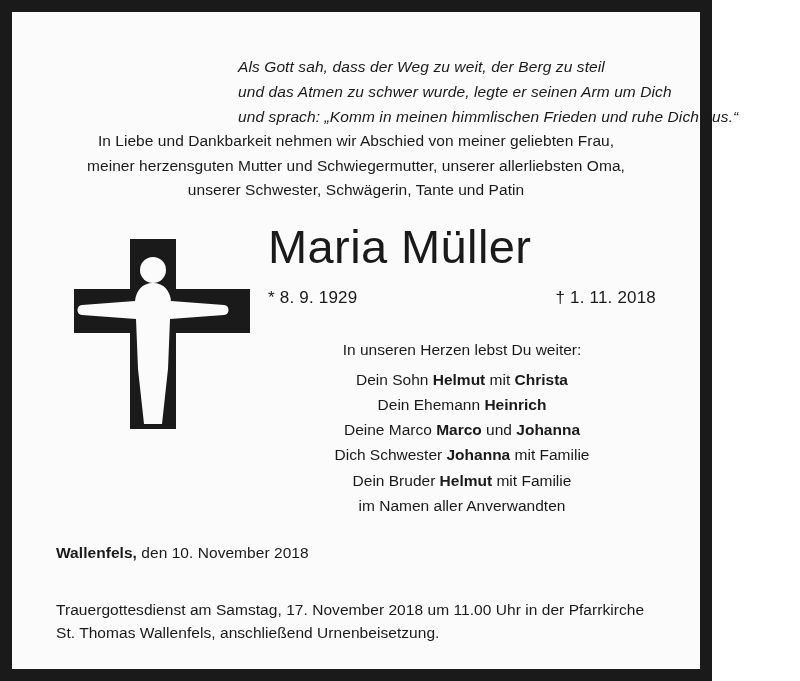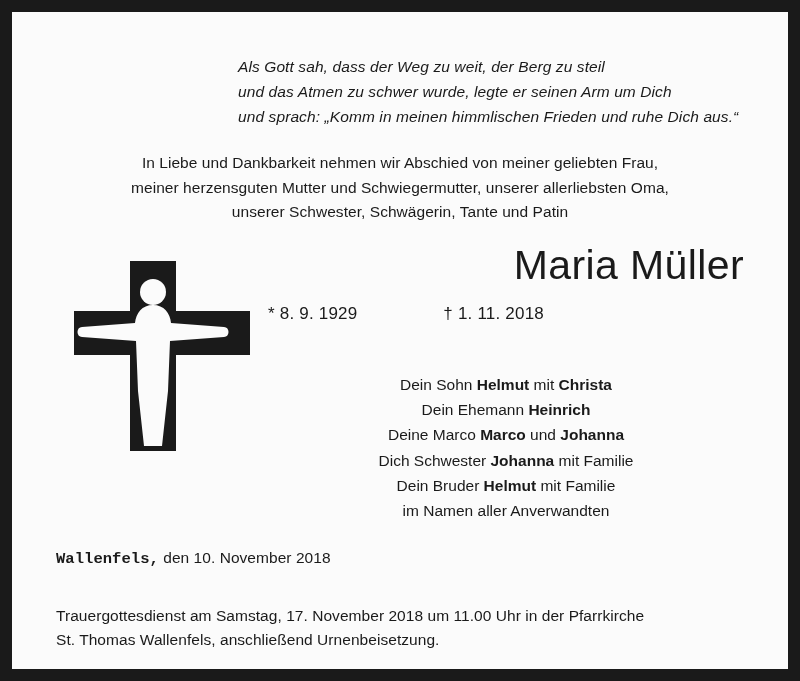--- a/index.html
+++ b/index.html
@@ -9,21 +9,21 @@
   }
   body {
     width: 800px;
     height: 681px;
     font-family: "Liberation Sans", sans-serif;
     color: #1a1a1a;
     overflow: hidden;
   }
   .obituary {
     box-sizing: border-box;
-    width: 800px;
+    width: 712px;
     height: 681px;
     border: 12px solid #1a1a1a;
     background: #fbfbfb;
     padding: 30px 44px 0 44px;
     position: relative;
   }
   .verse {
     font-style: italic;
     font-size: 15.5px;
     line-height: 1.62;
@@ -31,21 +31,20 @@
     padding-left: 182px;
     padding-top: 12px;
     letter-spacing: 0.1px;
   }
   .verse div { white-space: nowrap; }
 
   .intro {
     text-align: center;
     font-size: 15.5px;
     line-height: 1.58;
-    margin-top: 22px;
     letter-spacing: 0.05px;
   }
   .intro div { white-space: nowrap; }
 
   .mainblock {
     display: flex;
     flex-direction: row;
     margin-top: 14px;
   }
   .cross-col {
@@ -55,52 +54,52 @@
     display: flex;
     justify-content: center;
   }
   .cross-svg { display: block; }
 
   .right-col {
     flex: 1 1 auto;
     padding-top: 4px;
   }
   .name {
-    font-size: 41px;
+    font-size: 47px;
     font-weight: 400;
-    text-align: right;
+    text-align: left;
     letter-spacing: 0.4px;
     line-height: 1.1;
     margin-bottom: 16px;
   }
   .dates {
     display: flex;
-    justify-content: flex-start;
+    justify-content: space-between;
     gap: 86px;
     font-size: 17px;
     letter-spacing: 0.2px;
-    margin-bottom: 48px;
+    margin-bottom: 29px;
   }
   .dates .d-item { white-space: nowrap; }
 
   .family {
     text-align: center;
     font-size: 15.5px;
     line-height: 1.63;
   }
   .family .fam-head { margin-bottom: 4px; }
   .family .fam-line { white-space: nowrap; }
   .family b { font-weight: bold; }
 
   .place-line {
     margin-top: 26px;
     font-size: 15.5px;
     letter-spacing: 0.05px;
   }
-  .place-line b { font-weight: bold; font-family: Liberation Mono, monospace; }
+  .place-line b { font-weight: bold; }
 
   .service {
     margin-top: 36px;
     font-size: 15.5px;
     line-height: 1.5;
     letter-spacing: 0.05px;
   }
   .service div { white-space: nowrap; }
 </style>
 </head>
@@ -147,20 +146,21 @@
     </div>
 
     <div class="right-col">
       <div class="name">Maria Müller</div>
       <div class="dates">
         <span class="d-item">* 8. 9. 1929</span>
         <span class="d-item">† 1. 11. 2018</span>
       </div>
 
       <div class="family">
+        <div class="fam-head">In unseren Herzen lebst Du weiter:</div>
         <div class="fam-line">
           <span>Dein Sohn </span><b>Helmut</b><span> mit </span><b>Christa</b>
         </div>
         <div class="fam-line">
           <span>Dein Ehemann </span><b>Heinrich</b><span></span><b></b>
         </div>
         <div class="fam-line">
           <span>Deine Marco </span><b>Marco</b><span> und </span><b>Johanna</b>
         </div>
         <div class="fam-line">

